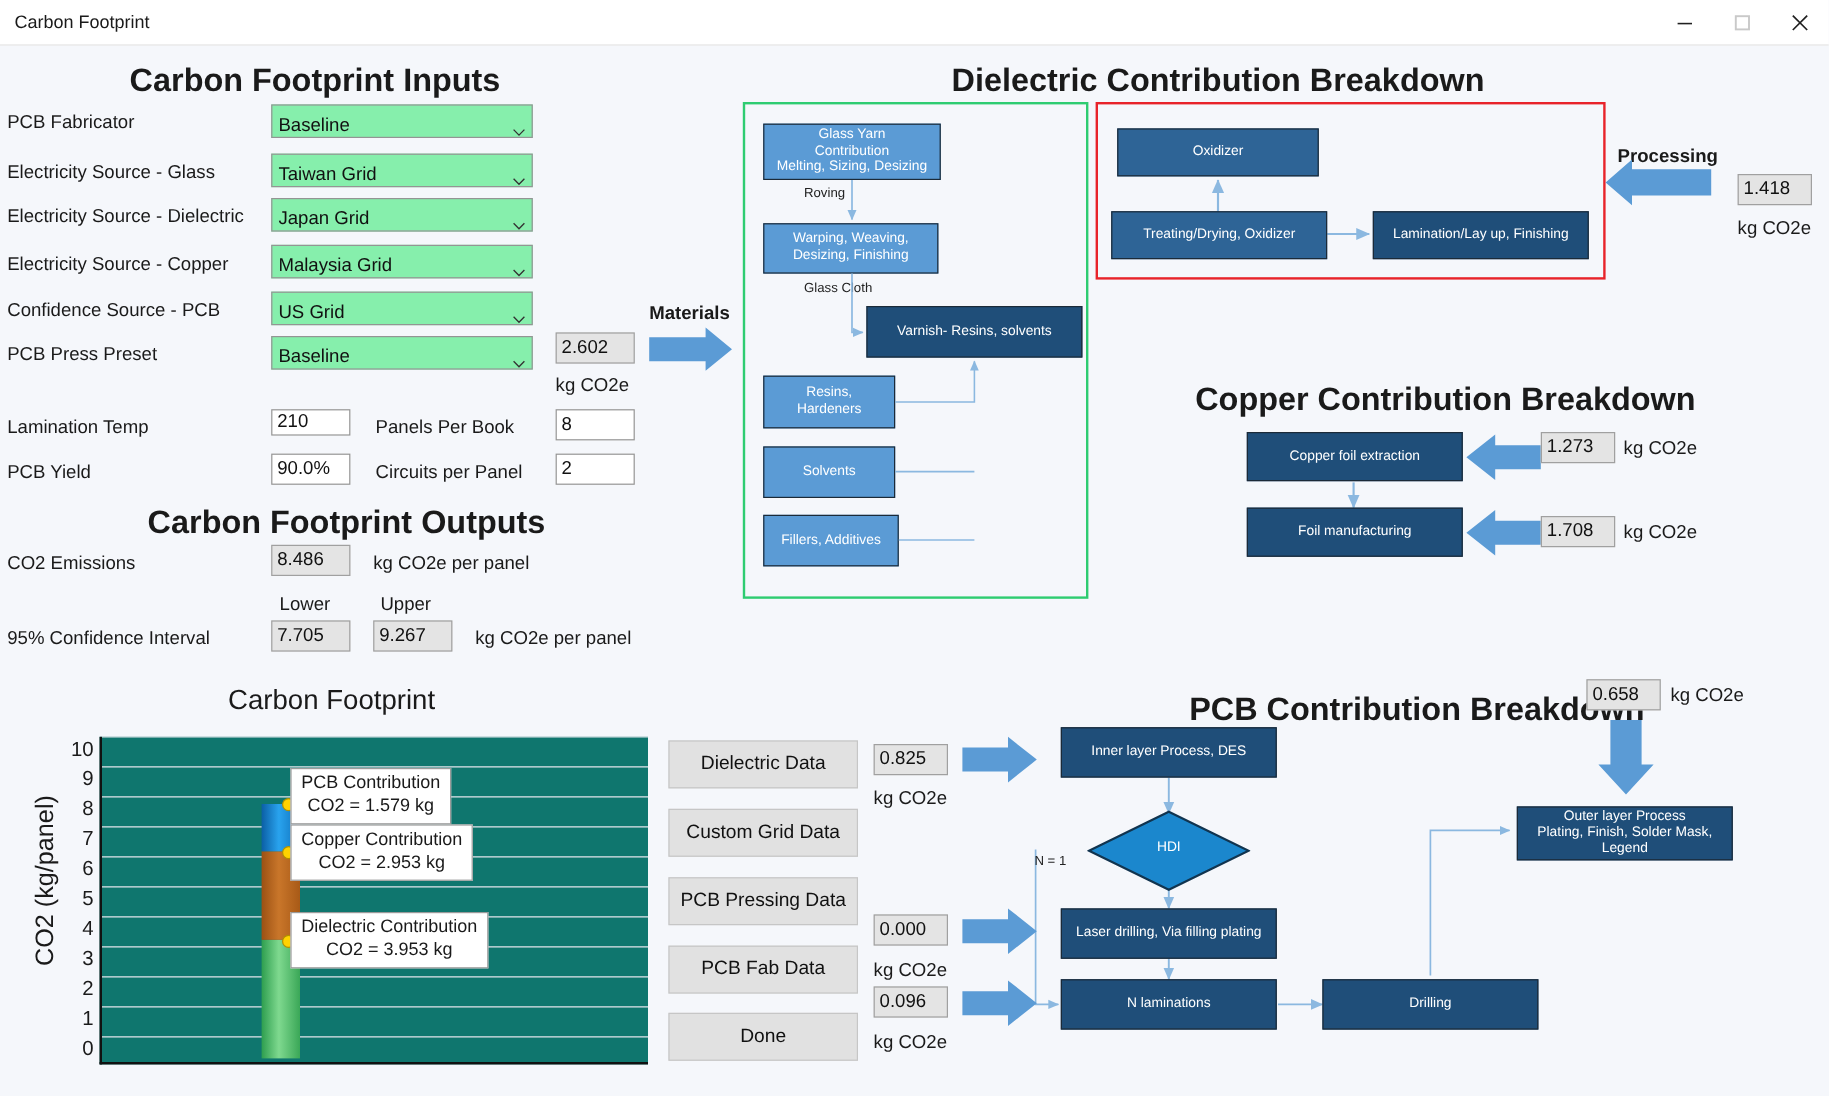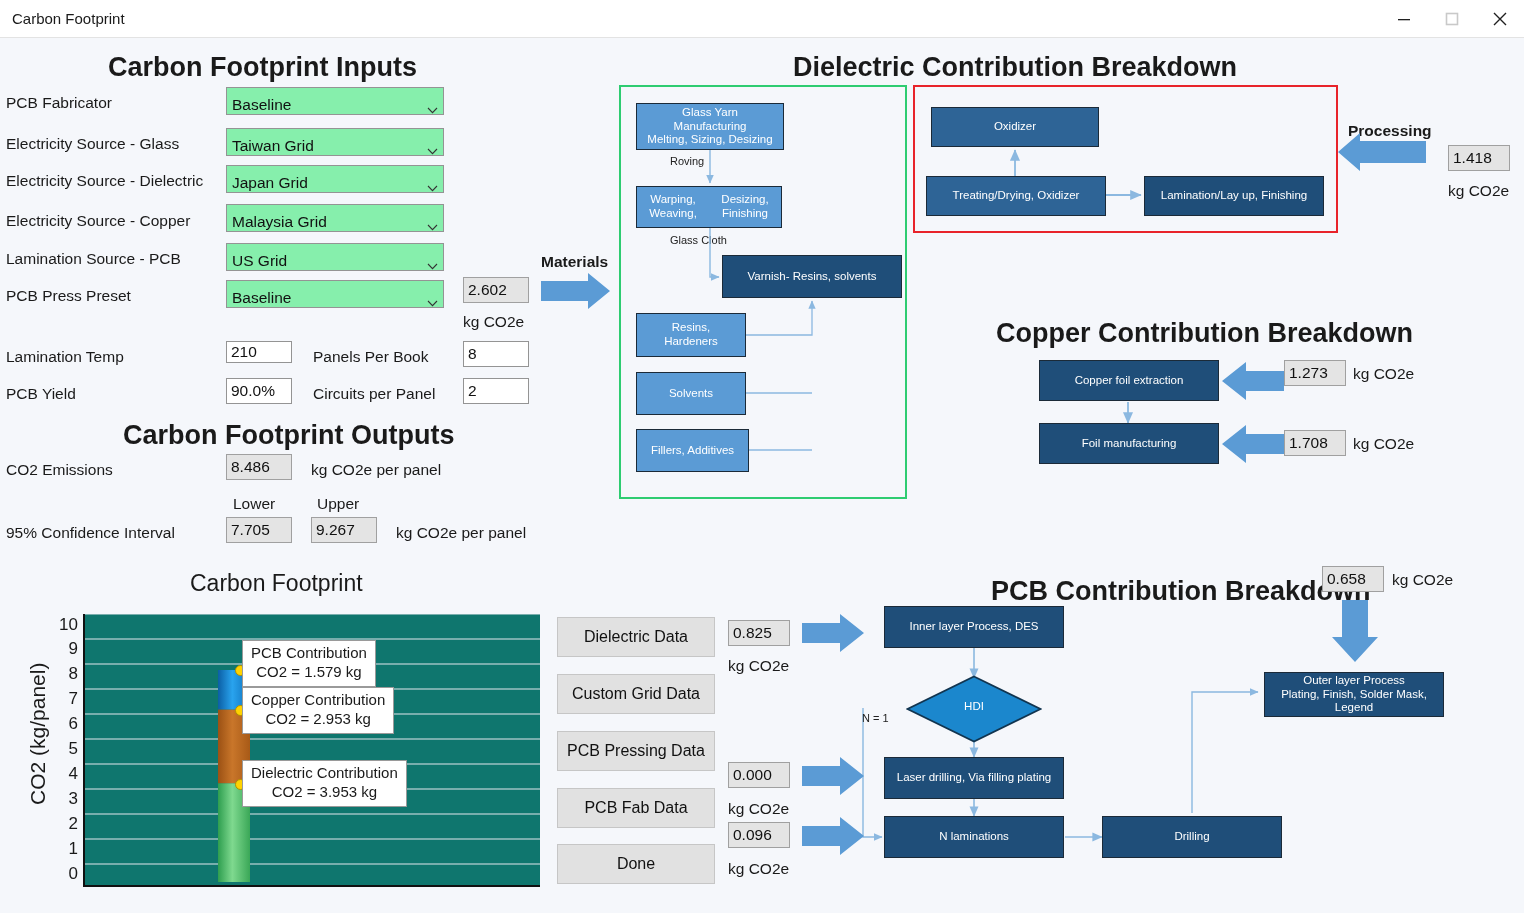--- a/index.html
+++ b/index.html
@@ -107,21 +107,21 @@
     </div>
   </div>
 </div>
 
 <div class="sect-title" style="left:108px;top:52px;">Carbon Footprint Inputs</div>
 
 <div class="lbl" style="left:6px;top:94px;">PCB Fabricator</div>
 <div class="lbl" style="left:6px;top:135px;">Electricity Source - Glass</div>
 <div class="lbl" style="left:6px;top:172px;">Electricity Source - Dielectric</div>
 <div class="lbl" style="left:6px;top:212px;">Electricity Source - Copper</div>
-<div class="lbl" style="left:6px;top:250px;">Lamination Source - PCB</div>
+<div class="lbl" style="left:6px;top:250px;">Confidence Source - PCB</div>
 <div class="lbl" style="left:6px;top:287px;">PCB Press Preset</div>
 
 <div class="combo" style="left:226px;top:87px;width:218px;height:28px;">
   <span class="cv">Baseline</span>
   <span class="chev">
     <svg width="11" height="7" viewBox="0 0 11 7">
         <path d="M1 1 L5.5 5.6 L10 1" stroke="#333" stroke-width="1.1" fill="none"></path>
       </svg>
   </span>
 </div>
@@ -191,25 +191,25 @@
 <div class="ro" style="left:226px;top:517px;width:66px;height:26px;">7.705</div>
 <div class="ro" style="left:311px;top:517px;width:66px;height:26px;">9.267</div>
 <div class="unit" style="left:396px;top:524px;">kg CO2e per panel</div>
 
 <div class="sect-title" style="left:793px;top:52px;">Dielectric Contribution Breakdown</div>
 
 <div class="greenbox" style="left:619px;top:85px;width:288px;height:414px;"></div>
 
 <div class="fbox light" style="left:636px;top:103px;width:148px;height:47px;flex-direction:column;">
   <span>Glass Yarn</span>
-  <span>Manufacturing</span>
+  <span>Contribution</span>
   <span>Melting, Sizing, Desizing</span>
 </div>
 <div class="edgelbl" style="left:670px;top:155px;">Roving</div>
-<div class="fbox light" style="left:636px;top:186px;width:146px;height:42px;">
+<div class="fbox light" style="left:636px;top:186px;width:146px;height:42px;flex-direction:column;">
   <span>Warping, Weaving,</span>
   <span>Desizing, Finishing</span>
 </div>
 <div class="edgelbl" style="left:670px;top:234px;">Glass Cloth</div>
 <div class="fbox dark" style="left:722px;top:255px;width:180px;height:43px;">Varnish- Resins, solvents</div>
 
 <div class="fbox light" style="left:636px;top:313px;width:110px;height:44px;flex-direction:column;">
   <span>Resins,</span>
   <span>Hardeners</span>
 </div>

